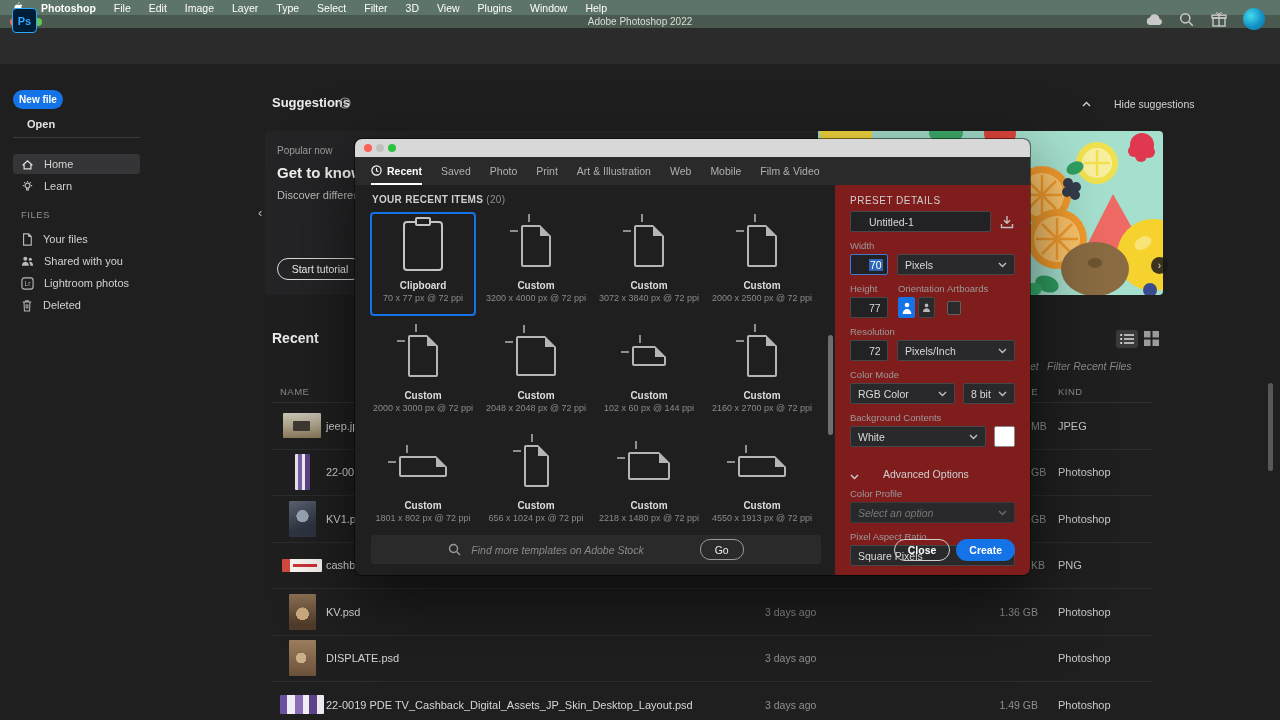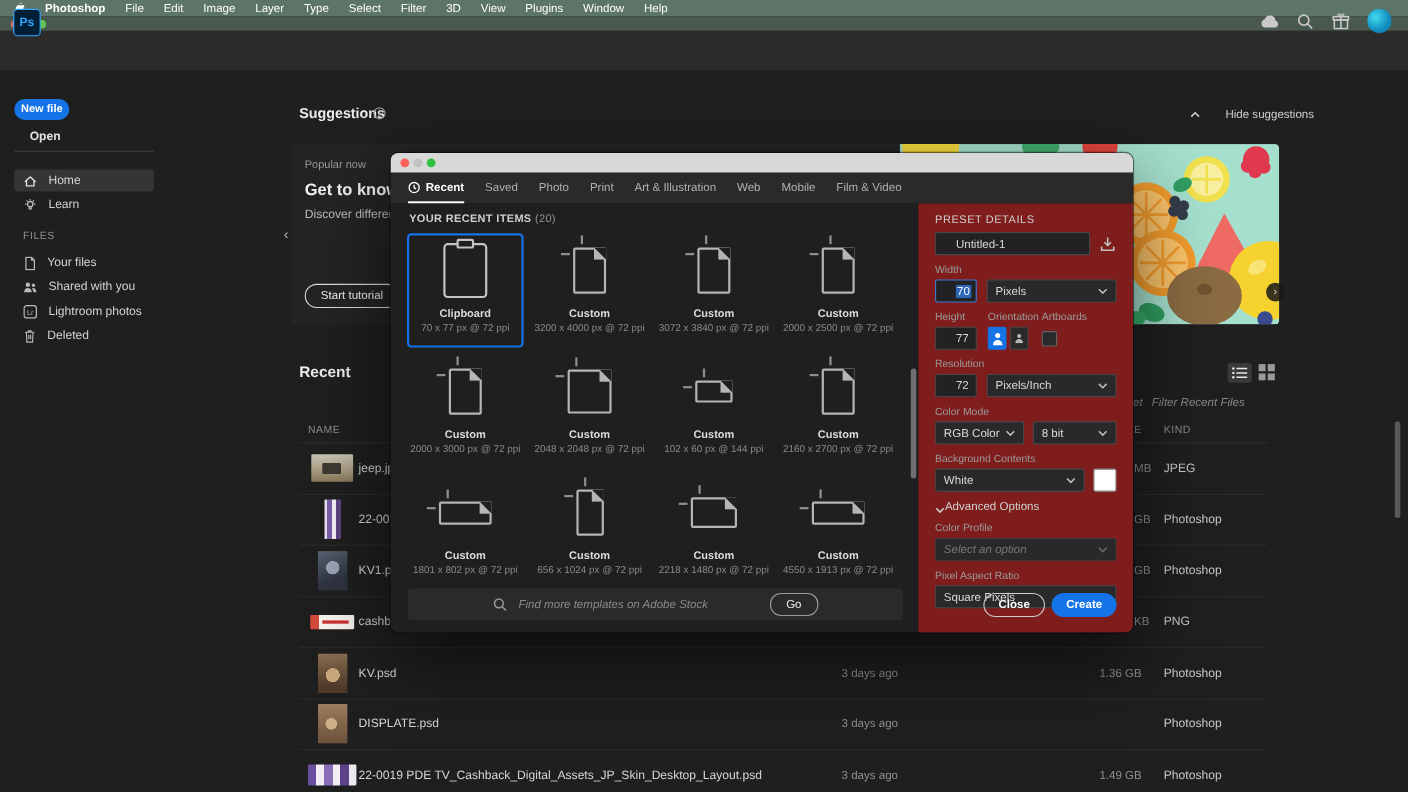--- a/index.html
+++ b/index.html
@@ -147,24 +147,24 @@
   .lblrow .l1{width:48px;}
   .lblrow .l2{width:49px;}
   .lbl2{font-size:9.5px;color:#9b9b9b;}
   #hinp{width:38px;margin-right:10px;}
   .ob{width:17px;height:21px;background:#2a2a2b;border:1px solid #47474a;border-radius:2px;display:flex;align-items:center;justify-content:center;box-sizing:border-box;}
   .ob.on{background:#1473e6;border-color:#1473e6;}
   #cb{width:12px;height:12px;background:#2a2a2b;border:1px solid #626264;border-radius:2px;margin-left:12px;}
   #rinp{width:38px;margin-right:9px;}
   #resdd{flex:1;}
   #cmdd{flex:1;}
-  #bitdd{width:76px;margin-left:8px;}
+  #bitdd{width:52px;margin-left:8px;}
   #bgdd{flex:1;}
   #swatch{width:21px;height:21px;background:#fff;border:1px solid #8a8a8a;border-radius:2px;margin-left:8px;box-sizing:border-box;}
-  #advrow{display:flex;align-items:flex-end;gap:0;margin-top:8px;font-size:10.5px;color:#d0d0d0;}
+  #advrow{display:flex;align-items:flex-end;gap:24px;margin-top:21px;font-size:10.5px;color:#d0d0d0;}
   #dlgbtns{position:absolute;right:15px;bottom:14px;display:flex;gap:6px;}
   .btn{height:22px;border-radius:11px;font-size:10.5px;font-weight:bold;color:#fff;display:flex;align-items:center;justify-content:center;padding:0 13px;box-sizing:border-box;}
   .btn.ghost{border:1.5px solid #cfcfcf;}
   .btn.primary{background:#1473e6;}
 </style>
 </head>
 <body>
 
 <div id="screen">
 
@@ -184,20 +184,21 @@
     <span class="mi">View</span>
     <span class="mi">Plugins</span>
     <span class="mi">Window</span>
     <span class="mi">Help</span>
   </div>
 
   <div id="titlebar" class="abs">
     <span class="tlight t1"></span>
     <span class="tlight t2"></span>
     <span class="tlight t3"></span>
+    <div id="wintitle">Adobe Photoshop 2022</div>
   </div>
 
   <div id="appbar" class="abs"></div>
   <div id="pslogo" class="abs">Ps</div>
   <svg class="topicon" style="left:1144px;" width="20" height="14" viewBox="0 0 20 14">
       <path d="M5.5 13h9.5a3.2 3.2 0 0 0 .5-6.3A5 5 0 0 0 5.8 5.5 3.9 3.9 0 0 0 5.5 13z" fill="#c9c9c9"></path>
     </svg>
   <svg class="topicon" style="left:1179px;" width="15" height="15" viewBox="0 0 15 15">
       <circle cx="6.3" cy="6.3" r="4.6" fill="none" stroke="#c9c9c9" stroke-width="1.5"></circle>
       <line x1="9.8" y1="9.8" x2="13.8" y2="13.8" stroke="#c9c9c9" stroke-width="1.5"></line>

